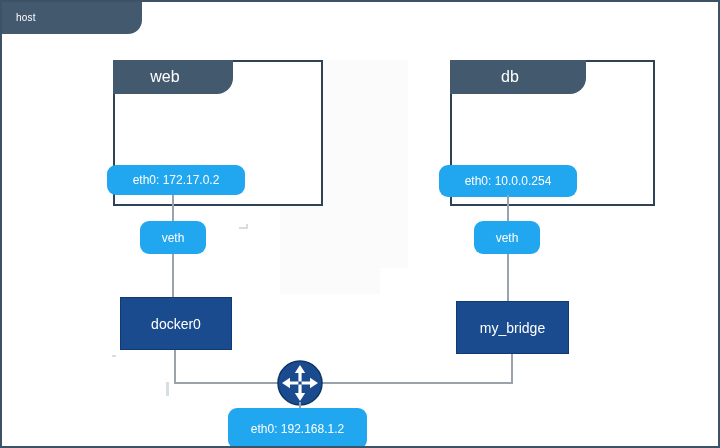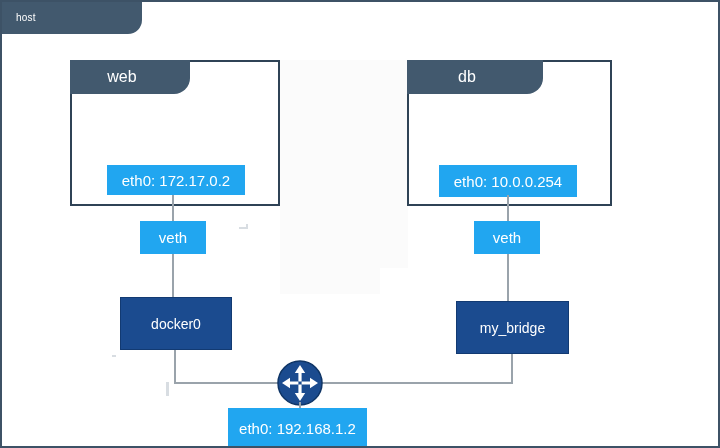--- a/index.html
+++ b/index.html
@@ -41,20 +41,21 @@
     box-sizing: border-box;
     letter-spacing: .2px;
   }
 
   
   .container-box {
     position: absolute;
     background: #ffffff;
     border: 2px solid #2f4356;
     box-sizing: border-box;
+    margin-left: 43px;
   }
   .container-tab {
     position: absolute;
     left: -2px;
     top: -2px;
     height: 34px;
     background: #42596e;
     border-bottom-right-radius: 16px;
     color: #ffffff;
     font-size: 16px;
@@ -62,26 +63,27 @@
     text-align: center;
     box-sizing: border-box;
     padding-right: 16px;
   }
 
   
   .iface {
     position: absolute;
     background: #21a6f0;
     color: #ffffff;
-    font-size: 15px;
+    font-size: 12px;
     display: flex;
     align-items: center;
     justify-content: center;
     box-sizing: border-box;
     text-align: center;
+    border-radius: 9px;
   }
 
   
   .bridge {
     position: absolute;
     background: #1b4b8f;
     border: 1px solid #123a72;
     color: #ffffff;
     font-size: 14px;
     display: flex;

